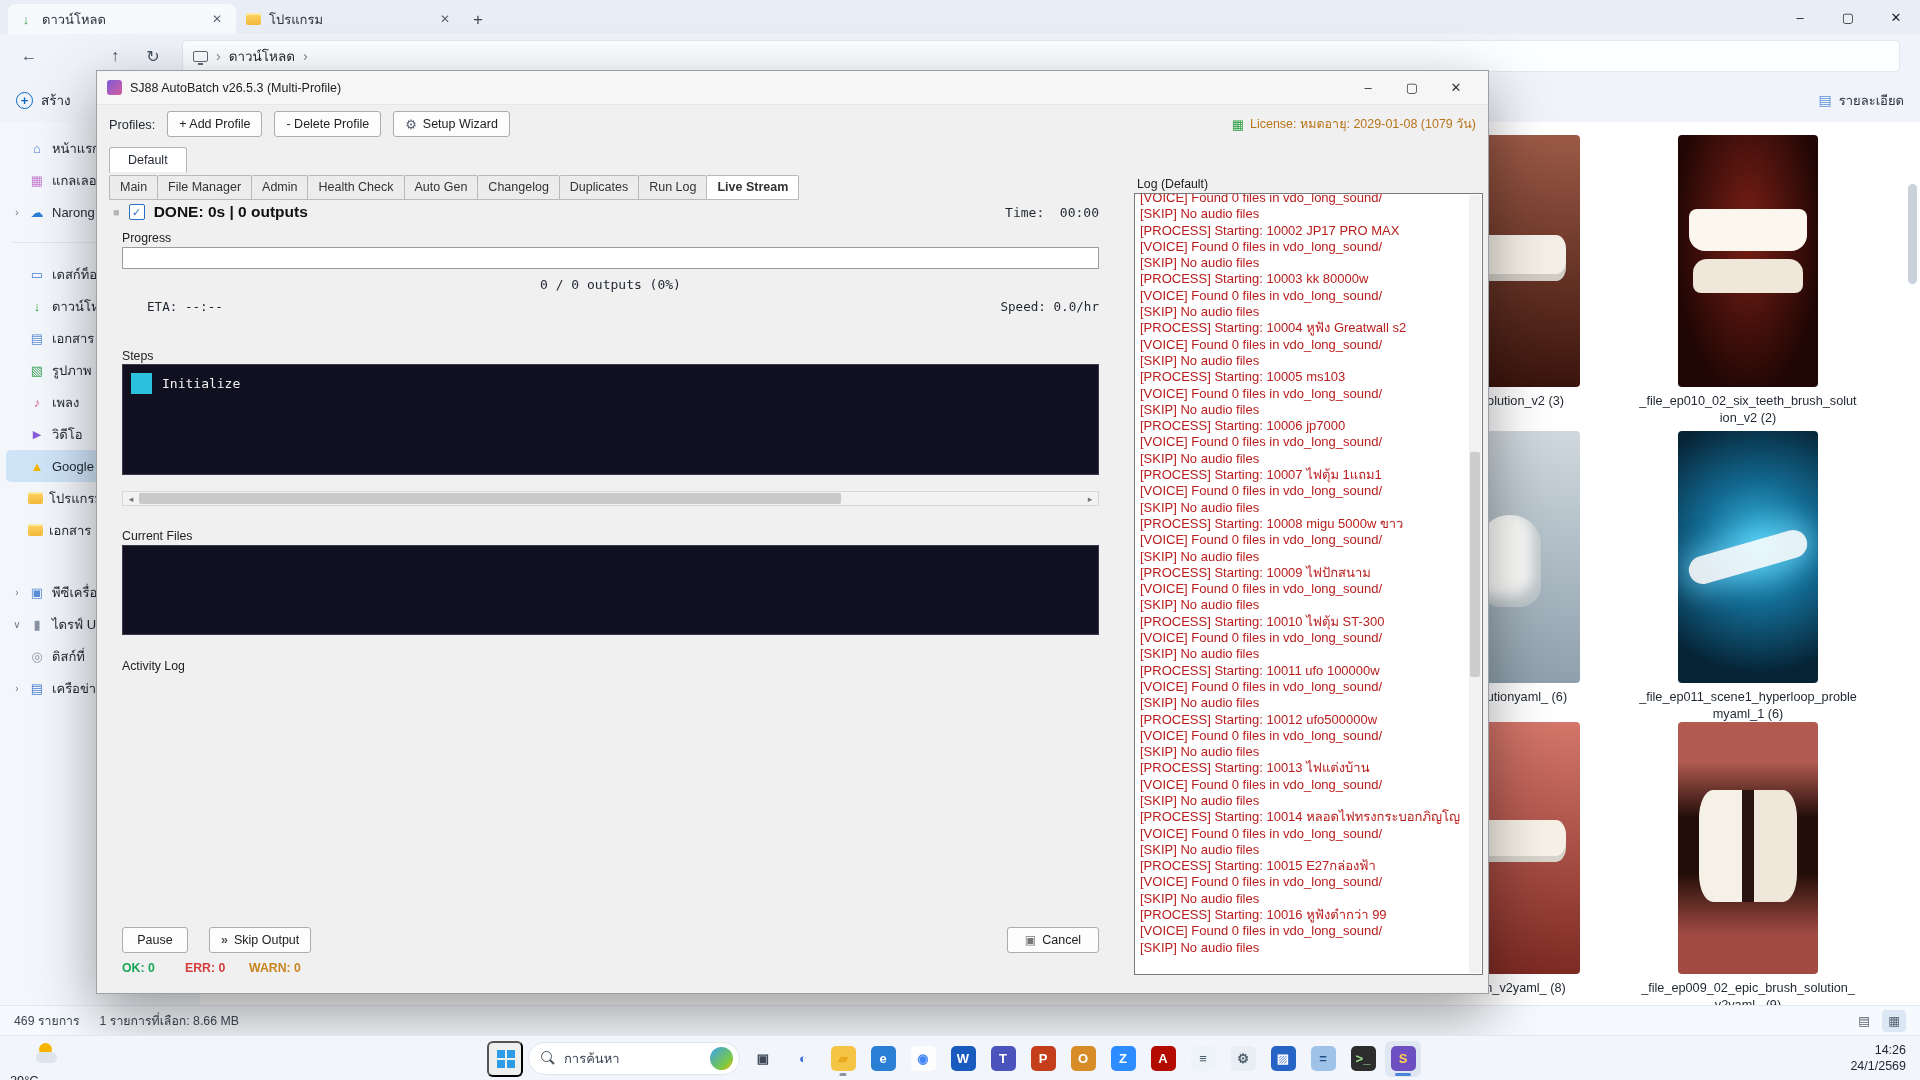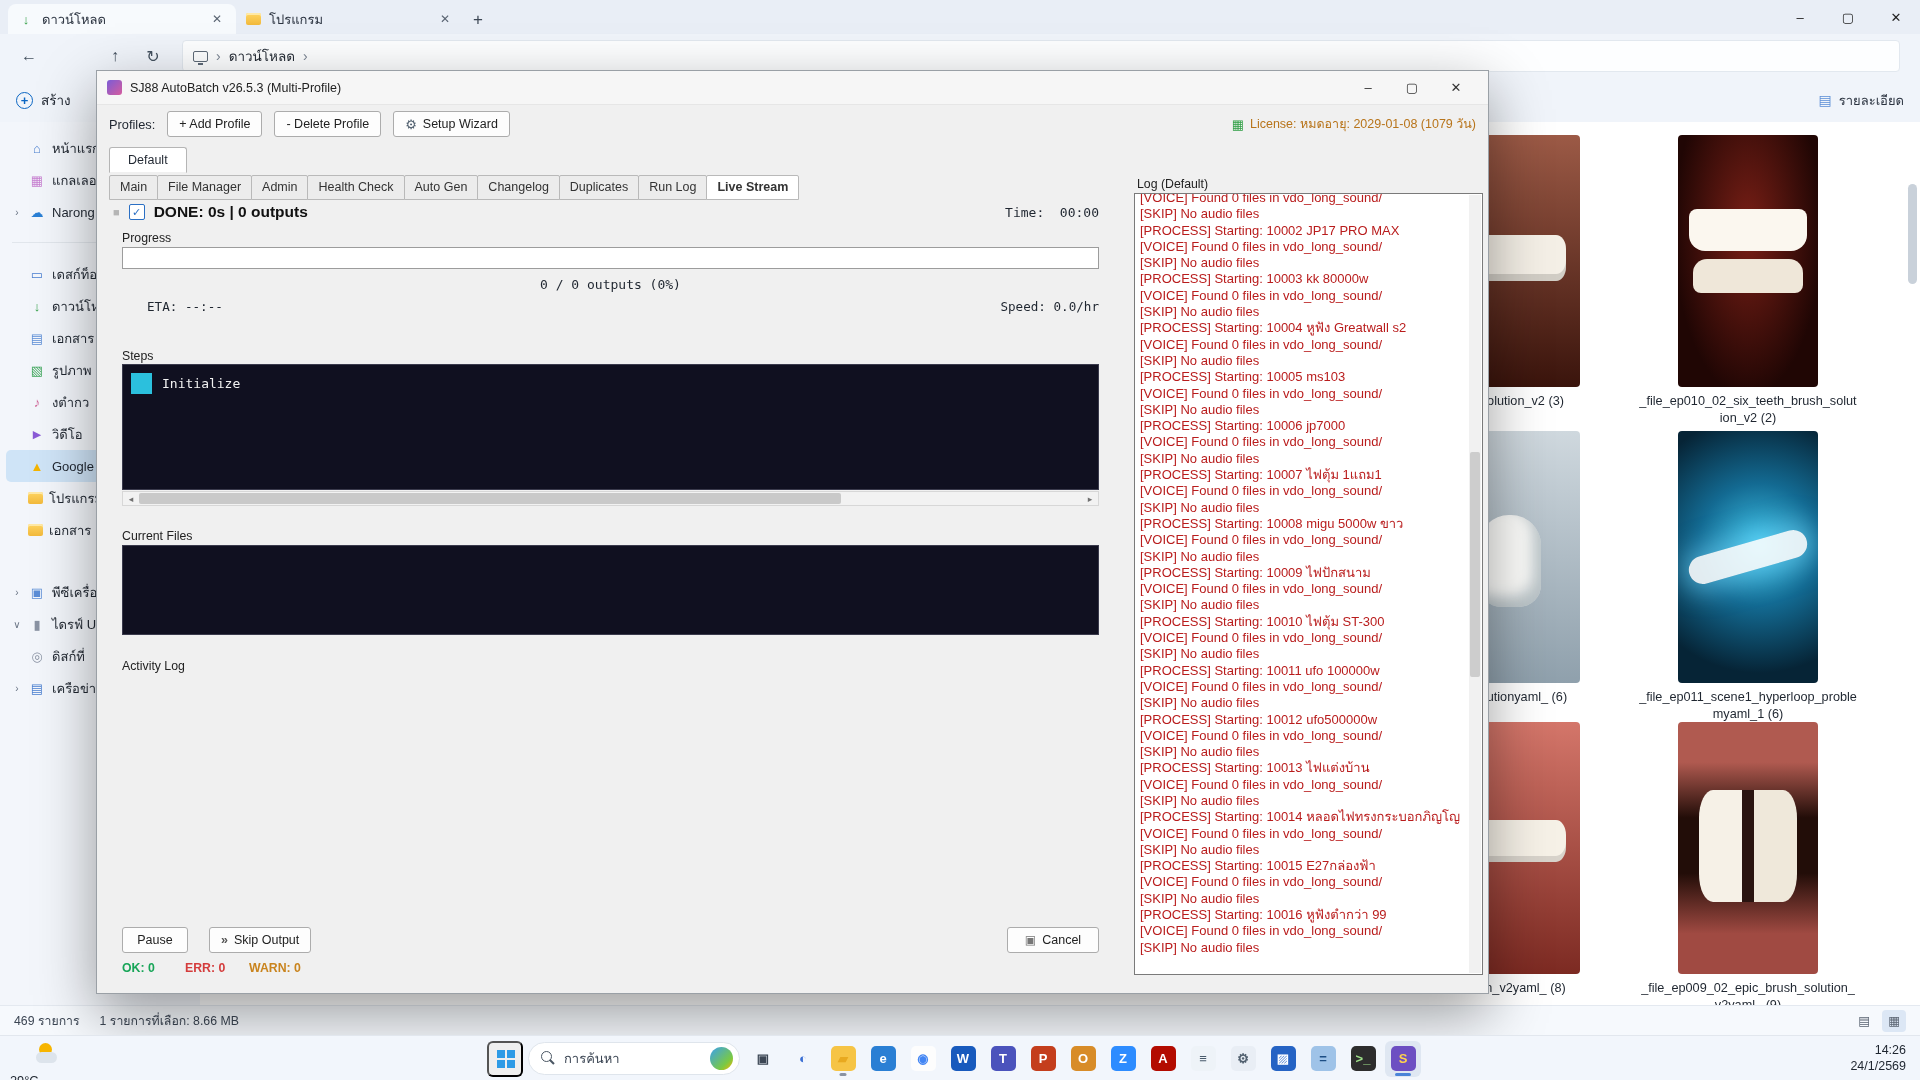--- a/index.html
+++ b/index.html
@@ -112,21 +112,21 @@
   .stop-sq { color:#b5b5b5; font-size:11px; }
   .chk { width:16px; height:16px; border:1.6px solid #2a6fc4; background:#fff; border-radius:2px; display:flex; align-items:center; justify-content:center; font-size:11px; font-weight:bold; color:#2a6fc4; }
   .done-txt { font-size:15.5px; font-weight:bold; color:#111; }
   .time-txt { left:776px; top:134px; width:226px; text-align:right; font-size:13px; white-space:pre; }
   .pg-label { left:25px; top:160px; }
   .pg-bar { left:25px; top:176px; width:977px; height:22px; background:#fff; border:1px solid #9c9c9c; }
   .pg-text { left:25px; top:206px; width:977px; text-align:center; font-size:13px; }
   .eta { left:50px; top:228px; font-size:12.6px; }
   .speed { left:752px; top:228px; width:250px; text-align:right; font-size:12.6px; }
   .steps-label { left:25px; top:278px; }
-  .steps-panel { left:25px; top:293px; width:977px; height:126px; padding:8px; display:flex; align-items:flex-start; gap:10px; }
+  .steps-panel { left:25px; top:293px; width:977px; height:111px; padding:8px; display:flex; align-items:flex-start; gap:10px; }
   .step-sq { width:21px; height:21px; }
   .step-name { color:#f2f2f2; font-size:13px; padding-top:3px; }
   .hscroll { left:25px; top:420px; width:977px; height:15px; background:#f2f2f2; border:1px solid #d7d7d7; display:flex; align-items:center; }
   .hs-btn { width:16px; text-align:center; font-size:9px; color:#707070; }
   .hs-thumb { height:11px; width:72%; background:#c9c9c9; border-radius:2px; }
   .hs-sp { flex:1; }
   .cf-label { left:25px; top:458px; }
   .cf-panel { left:25px; top:474px; width:977px; height:90px; }
   .al-label { left:25px; top:588px; }
   .al-panel { left:25px; top:604px; width:987px; height:238px; padding:5px 18px 5px 7px; overflow:hidden; position:relative; }
@@ -259,21 +259,21 @@
 
           <div class="sb-item">
             <span class="sb-chev"></span>
             <span class="sb-ic" data-icon="picture"></span>
             <span class="sb-label">รูปภาพ</span>
           </div>
 
           <div class="sb-item">
             <span class="sb-chev"></span>
             <span class="sb-ic" data-icon="music"></span>
-            <span class="sb-label">งตำกว</span>
+            <span class="sb-label">เพลง</span>
           </div>
 
           <div class="sb-item">
             <span class="sb-chev"></span>
             <span class="sb-ic" data-icon="video"></span>
             <span class="sb-label">วิดีโอ</span>
           </div>
 
           <div class="sb-item" data-selected="true">
             <span class="sb-chev"></span>

